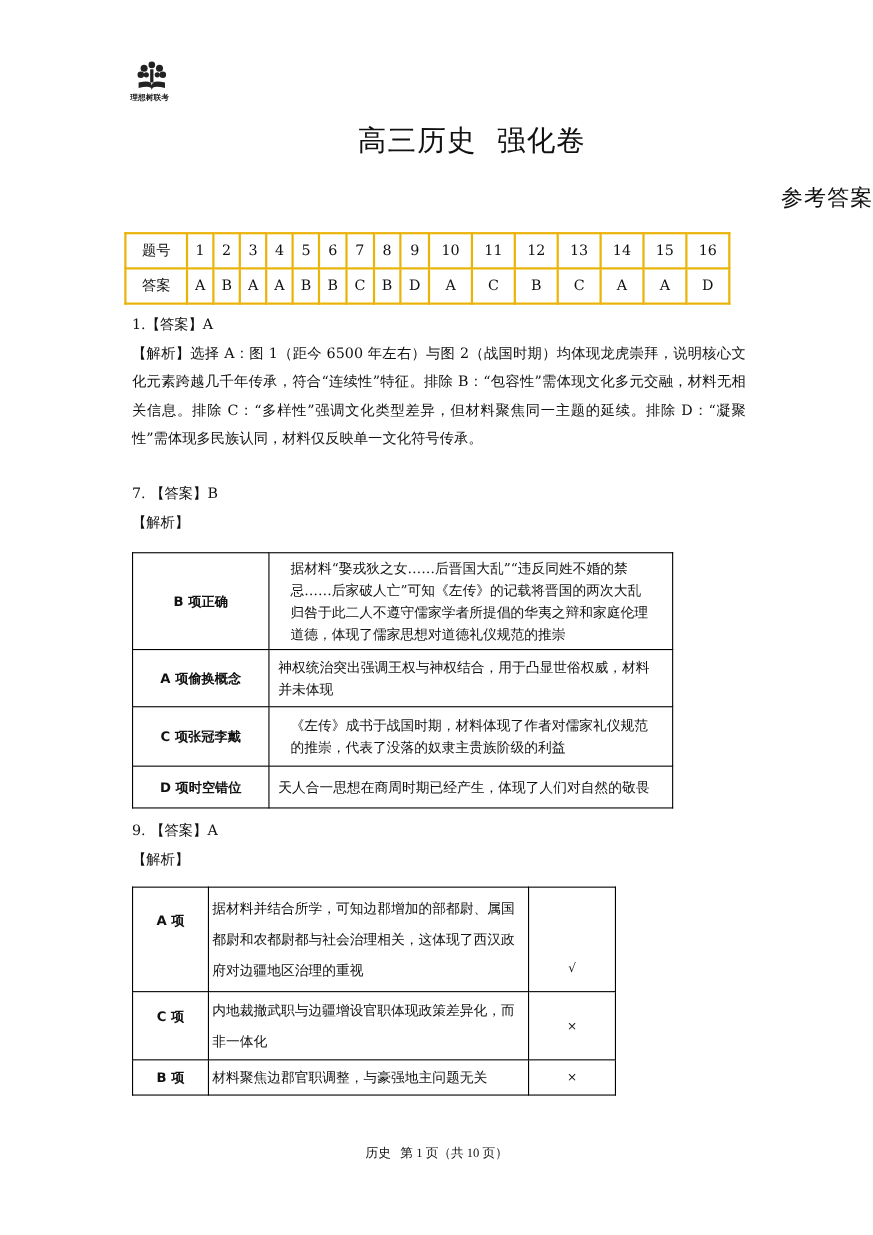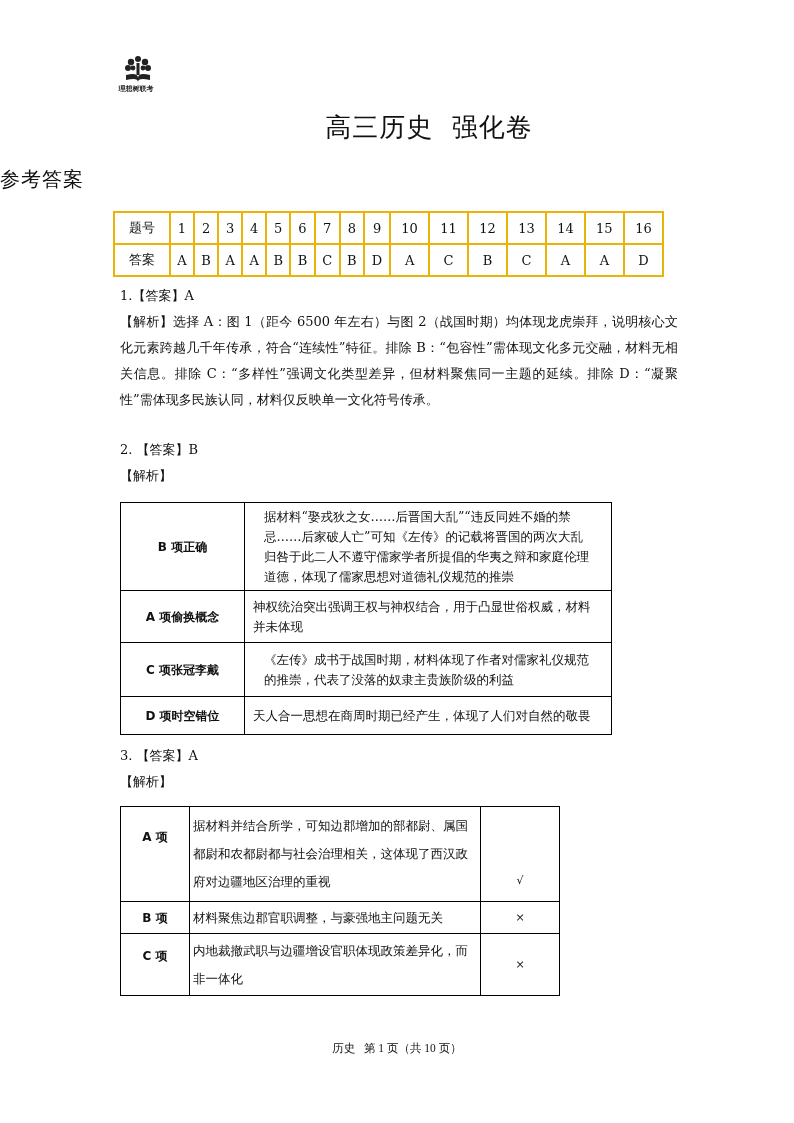--- a/index.html
+++ b/index.html
@@ -3,21 +3,21 @@
 <meta charset="utf-8">
 <style>
   html, body { margin:0; padding:0; background:#ffffff; }
   body { width:794px; height:1123px; position:relative; overflow:hidden;
          font-family:"DejaVu Serif","Liberation Serif",serif; color:#111; }
   .logo { position:absolute; left:118px; top:55px; width:40px; text-align:center; }
   .logo svg { display:block; margin:0 auto; }
   .logo-text { font-size:7px; font-family:"DejaVu Sans",sans-serif; font-weight:bold; white-space:nowrap; margin-top:1px; color:#222; margin-left:-4px; }
   .title { position:absolute; left:0; width:794px; top:110px; text-align:center;
            font-family:"DejaVu Sans",sans-serif; font-size:26px; letter-spacing:1px; }
-  .subtitle { position:absolute; left:0; width:794px; top:166px; text-align:left;
+  .subtitle { position:absolute; left:0; width:794px; top:166px; text-align:right;
            font-family:Liberation Serif, serif; font-size:20px; letter-spacing:1px; }
   table { border-collapse:collapse; position:absolute; }
   .ans-table { left:113px; top:211px; width:551px; }
   .ans-table td { border:2px solid #eab308; height:30px; text-align:center; font-size:13px; padding:0; }
   .ans-table td.hdr { width:54px; font-family:"DejaVu Sans",sans-serif; }
   .para { position:absolute; left:120px; width:558px; font-size:13px; line-height:26px; }
   .q1 { top:283px; }
   .q1 p { margin:0; text-align:justify; }
   .q2h { top:437px; }
   .q2h p, .q3h p { margin:0; }
@@ -95,21 +95,21 @@
   </tr>
 </tbody>
   </table>
 
 <div class="para q1">
   <p>1.【答案】A</p>
   <p>【解析】选择 A：图 1（距今 6500 年左右）与图 2（战国时期）均体现龙虎崇拜，说明核心文化元素跨越几千年传承，符合“连续性”特征。排除 B：“包容性”需体现文化多元交融，材料无相关信息。排除 C：“多样性”强调文化类型差异，但材料聚焦同一主题的延续。排除 D：“凝聚性”需体现多民族认同，材料仅反映单一文化符号传承。</p>
 </div>
 
 <div class="para q2h">
-  <p>2. 【答案】B</p>
+  <p>7. 【答案】B</p>
   <p>【解析】</p>
 </div>
 
 <table class="t2">
   <tbody>
       <tr style="height:88px;">
     <td class="lbl">B 项正确</td>
     <td>据材料“娶戎狄之女……后晋国大乱”“违反同姓不婚的禁忌……后家破人亡”可知《左传》的记载将晋国的两次大乱归咎于此二人不遵守儒家学者所提倡的华夷之辩和家庭伦理道德，体现了儒家思想对道德礼仪规范的推崇</td>
   </tr>
   <tr style="height:52px;margin-top:12px;">
@@ -121,37 +121,37 @@
     <td>《左传》成书于战国时期，材料体现了作者对儒家礼仪规范的推崇，代表了没落的奴隶主贵族阶级的利益</td>
   </tr>
   <tr style="height:38px;">
     <td class="lbl">D 项时空错位</td>
     <td style="padding-left:8px;">天人合一思想在商周时期已经产生，体现了人们对自然的敬畏</td>
   </tr>
 </tbody>
   </table>
 
 <div class="para q3h">
-  <p>3. 【答案】A</p>
+  <p>9. 【答案】A</p>
   <p>【解析】</p>
 </div>
 
 <table class="t3">
   <tbody>
       <tr style="height:95px;padding-left:28px;">
     <td class="lbl" style="vertical-align:top;padding-top:16px;">A 项</td>
     <td>据材料并结合所学，可知边郡增加的部都尉、属国都尉和农都尉都与社会治理相关，这体现了西汉政府对边疆地区治理的重视</td>
     <td class="mark" style="vertical-align:bottom;padding-bottom:6px;">√</td>
   </tr>
+  <tr style="height:62px;">
+    <td class="lbl" style="vertical-align:top;padding-top:8px;">C 项</td>
+    <td>内地裁撤武职与边疆增设官职体现政策差异化，而非一体化</td>
+    <td class="mark">×</td>
+  </tr>
   <tr style="height:32px;">
     <td class="lbl">B 项</td>
     <td>材料聚焦边郡官职调整，与豪强地主问题无关</td>
-    <td class="mark">×</td>
-  </tr>
-  <tr style="height:62px;">
-    <td class="lbl" style="vertical-align:top;padding-top:8px;">C 项</td>
-    <td>内地裁撤武职与边疆增设官职体现政策差异化，而非一体化</td>
     <td class="mark">×</td>
   </tr>
 </tbody>
   </table>
 
 <div class="footer">历史   第 1 页（共 10 页）</div>
 
 </body></html>

